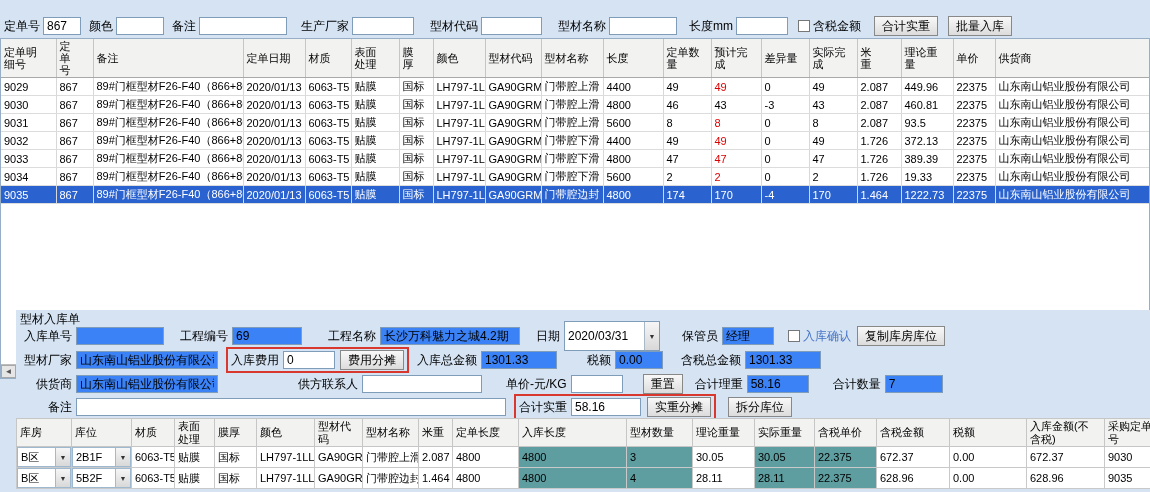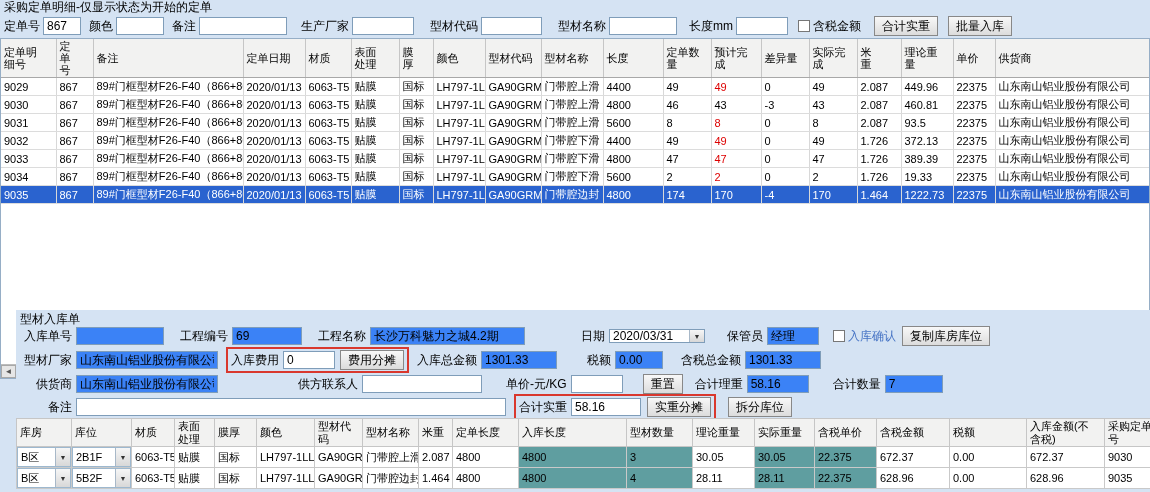--- a/index.html
+++ b/index.html
@@ -25,37 +25,36 @@
   .hscroll { position:absolute; left:0; bottom:0; width:1148px; height:14px; background:#d6d6d6; border-top:1px solid #bcbcbc; display:flex; }
   .scroll-btn { width:15px; height:13px; background:#e6e6e6; border:1px solid #a8a8a8; font-size:8px; line-height:11px; text-align:center; color:#555; flex:none; }
   .scroll-track { flex:1; }
 
   .bottom-section { position:absolute; top:310px; left:16px; width:1150px; height:182px; background:#d5e3f3; }
   .bottom-title { position:absolute; top:1px; left:4px; font-size:12px; }
   .frow { position:absolute; left:0; width:1150px; height:22px; display:flex; align-items:center; }
   .frow .lbl { white-space:nowrap; }
   .lblcol { width:56px; text-align:right; flex:none; }
   .redbox { display:flex; align-items:center; border:2px solid #d9382e; padding:1px 3px; margin-left:8px; background:transparent; }
-  .combo { display:flex; align-items:center; height:14px; background:#fff; border:1px solid #7f9db9; }
+  .combo { display:flex; align-items:center; height:30px; background:#fff; border:1px solid #7f9db9; }
   .combo .val { flex:1; padding:0 3px; overflow:hidden; white-space:nowrap; }
   .combo .arrow { width:15px; align-self:stretch; background:linear-gradient(#f6f6f6,#d8d8d8); border-left:1px solid #a8b8c8; display:flex; align-items:center; justify-content:center; font-size:7px; color:#333; flex:none; }
   .blue-label { color:#4472c4; }
 
   table.grid2 { position:absolute; top:108px; left:0; border-collapse:collapse; table-layout:fixed; width:1150px; background:#fff; }
   table.grid2 th { background:#f2f2f1; border:1px solid #c6c6c6; font-weight:normal; text-align:left; padding:1px 3px; height:27px; font-size:11px; line-height:1.15; white-space:pre-line; vertical-align:middle; overflow:hidden; }
   table.grid2 td { border:1px solid #c9c9c9; padding:0 3px; height:21px; font-size:11px; white-space:nowrap; overflow:hidden; background:#fff; }
   table.grid2 td.teal { background:#5f9ea0; }
   table.grid2 td.combo-cell { padding:0; }
   table.grid2 .combo { border:1px solid #9db8cf; height:20px; }
 </style>
 </head>
 <body>
 
 <div class="top-section">
-  <div class="panel-title">采购定单明细-仅显示状态为开始的定单</div>
 
   <div class="filter-bar">
     <span class="lbl first">定单号</span>
     <input class="ipt" style="width: 38px;" value="867">
     <span class="lbl">颜色</span>
     <input class="ipt" style="width: 48px;" value="">
     <span class="lbl">备注</span>
     <input class="ipt" style="width: 88px;" value="">
     <span class="lbl" style="margin-left:14px">生产厂家</span>
     <input class="ipt" style="width: 62px;" value="">
@@ -287,23 +286,23 @@
 </div>
 
 <div class="bottom-section">
   <div class="bottom-title">型材入库单</div>
 
   <div class="frow" style="top:15px">
     <span class="lbl lblcol">入库单号</span>
     <input class="ipt ro" style="width: 88px; margin-left: 4px;" value="">
     <span class="lbl" style="margin-left:16px">工程编号</span>
     <input class="ipt ro" style="width: 70px; margin-left: 4px;" value="69">
-    <span class="lbl" style="margin-left:16px">工程名称</span>
-    <input class="ipt ro" style="width: 155px; margin-left: 4px;" value="长沙万科魅力之城4.2期">
-    <span class="lbl" style="margin-left:56px">日期</span>
+    <span class="lbl" style="margin-left:26px">工程名称</span>
+    <input class="ipt ro" style="width: 140px; margin-left: 4px;" value="长沙万科魅力之城4.2期">
+    <span class="lbl" style="margin-left:16px">日期</span>
     <div class="combo" style="width:96px;margin-left:4px">
       <span class="val">2020/03/31</span>
       <span class="arrow">▼</span>
     </div>
     <span class="lbl" style="margin-left:22px">保管员</span>
     <input class="ipt ro" style="width: 52px; margin-left: 4px;" value="经理">
     <span class="chk" style="margin-left:14px"></span>
     <span class="lbl blue-label" style="margin-left:3px">入库确认</span>
     <button class="btn" style="margin-left:6px">复制库房库位</button>
   </div>

